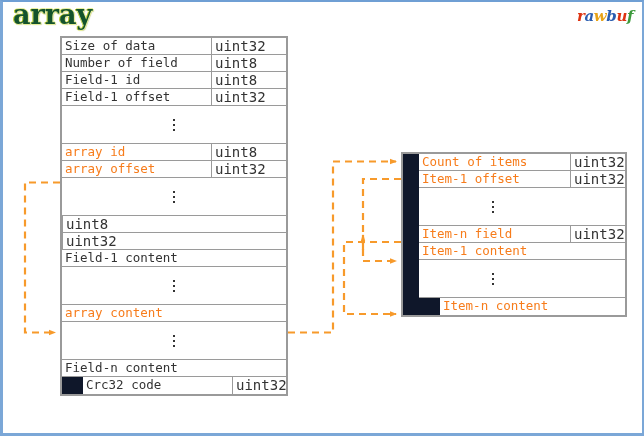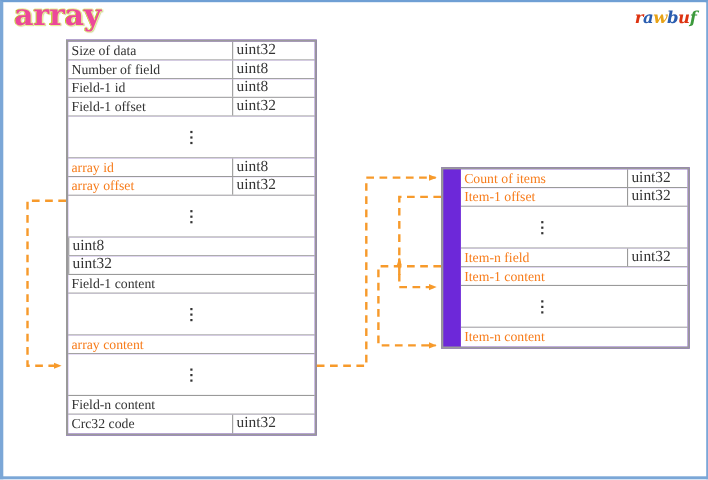--- a/index.html
+++ b/index.html
@@ -22,21 +22,21 @@
     border-top: 2px solid #6f9fd4;
   }
   
   #title {
     position: absolute;
     left: 10px; top: -3px;
     font-family: "DejaVu Serif", serif;
     font-weight: bold;
     font-size: 27px;
     letter-spacing: 0px;
-    color: #ec4899;
+    color: #14532d;
     text-shadow:
        1px 0 0 #e8ef9a, 0 1px 0 #e8ef9a,
        -1px 0 0 #b8c91a, 0 -1px 0 #e8ef9a,
        1px 1px 1px rgba(120,130,20,.45);
     white-space: nowrap;
   }
   
   #logo {
     position: absolute;
     right: 9px; top: 5px;
@@ -46,35 +46,34 @@
     font-size: 15px;
     letter-spacing: -0.4px;
     white-space: nowrap;
   }
   #logo span { display: inline-block; }
   
   .struct-table {
     position: absolute;
     box-sizing: border-box;
     border: 2px solid #9a9a9a;
-    background: #6d28d9;
-    font-family: Liberation Serif, serif;
+    background: #0f172a;
   }
   #left-table  { left: 57px;  top: 34px;  width: 228px; }
   #right-table { left: 398px; top: 150px; width: 226px; padding-left: 16px; }
 
   .row {
     position: relative;
     display: flex;
     height: 17px;
     box-sizing: border-box;
     border-bottom: 1px solid #9a9a9a;
     background: #ffffff;
   }
-  .struct-table .row:last-child { border-bottom: none; }
+  .struct-table .row:last-child { border-bottom: none; margin-left: 21px; }
 
   .cell-name {
     box-sizing: border-box;
     flex: 0 0 auto;
     padding: 0 0 0 3px;
     font-size: 12.5px;
     line-height: 16px;
     color: #333333;
     white-space: nowrap;
     overflow: hidden;

